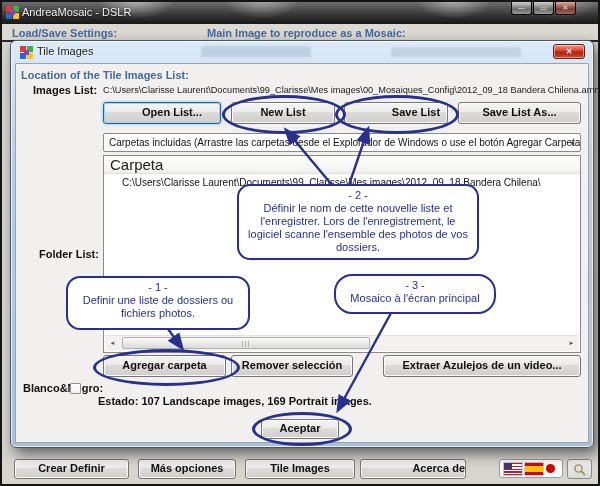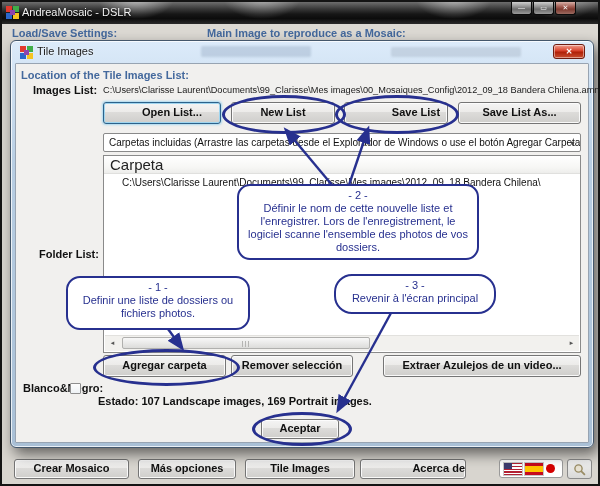--- a/index.html
+++ b/index.html
@@ -1,20 +1,20 @@
 <!DOCTYPE html>
 <html><head>
 <meta charset="utf-8">
 <style>
   html,body{margin:0;padding:0;background:#333;}
   #page{position:relative;width:600px;height:486px;overflow:hidden;
         font-family:"Liberation Sans",sans-serif;background:#d8d5cf;
         border:2px solid #141414;box-sizing:border-box;}
   
-  .titlebar{position:absolute;left:0;top:0;right:0;height:22px;
+  .titlebar{position:absolute;left:0;top:0;right:0;height:40px;
     background:
       radial-gradient(55px 30px at 134px -4px,rgba(255,255,255,.55),rgba(255,255,255,0) 70%),
       radial-gradient(55px 30px at 260px -4px,rgba(255,255,255,.45),rgba(255,255,255,0) 70%),
       radial-gradient(55px 30px at 452px -4px,rgba(255,255,255,.5),rgba(255,255,255,0) 70%),
       radial-gradient(55px 30px at 560px -4px,rgba(255,255,255,.4),rgba(255,255,255,0) 70%),
       linear-gradient(180deg,#6e6e6e,#3a3a3a 30%,#161616 55%,#0c0c0c 75%,#2a2a2a);
     color:#f2f2f2;font-size:11px;line-height:21px;}
   .titlebar .apptitle{position:absolute;left:20px;top:0;text-shadow:0 1px 2px #000;}
   .appicon{position:absolute;left:4px;top:4px;width:13px;height:13px;}
   .capbtns{position:absolute;right:22px;top:0;display:flex;gap:1px;}
@@ -161,21 +161,21 @@
     <div class="btn" style="left:372px;top:314px;width:198px;">Extraer Azulejos de un video...</div>
     <div class="btn" style="left:220px;top:314px;width:122px;">Remover selección</div>
 
     <span class="label-b" style="left:12px;top:341px;">Blanco&amp;Negro:</span>
     <div class="checkbox" style="left:59px;top:342px;"></div>
     <span class="label-b" style="left:47px;top:354px;margin-left:40px;">Estado: 107 Landscape images, 169 Portrait images.</span>
 
     <div class="btn" style="left:250px;top:378px;width:78px;height:20px;line-height:17px;">Aceptar</div>
   </div>
 
-  <div class="btn" style="left:12px;top:457px;width:115px;height:20px;line-height:17px;">Crear Mosaico</div>
+  <div class="btn" style="left:12px;top:457px;width:115px;height:20px;line-height:17px;">Crear Definir</div>
   <div class="btn" style="left:136px;top:457px;width:98px;height:20px;line-height:17px;">Más opciones</div>
   <div class="btn" style="left:243px;top:457px;width:110px;height:20px;line-height:17px;">Tile Images</div>
   <div class="btn" style="left:358px;top:457px;width:106px;height:20px;line-height:17px;text-align:right;">Acerca de</div>
 
   <div class="flags">
     <div class="flag-us"></div>
     <div class="flag-es"></div>
     <div class="flag-jp"></div>
   </div>
   <div class="magbtn">
@@ -205,16 +205,16 @@
   <div class="callout" style="left:64px;top:274px;width:184px;height:54px;border-radius:14px;">
     <div class="num">- 1 -</div>
     <div>Definir une liste de dossiers ou fichiers photos.</div>
   </div>
   <div class="callout" style="left:235px;top:182px;width:242px;height:76px;border-radius:13px;">
     <div class="num">- 2 -</div>
     <div>Définir le nom de cette nouvelle liste et l'enregistrer. Lors de l'enregistrement, le logiciel scanne l'ensemble des photos de vos dossiers.</div>
   </div>
   <div class="callout" style="left:332px;top:272px;width:162px;height:40px;border-radius:18px;">
     <div class="num">- 3 -</div>
-    <div>Revenir à l'écran principal</div>
+    <div>Mosaico à l'écran principal</div>
   </div>
 
 </div>
 
 </body></html>

